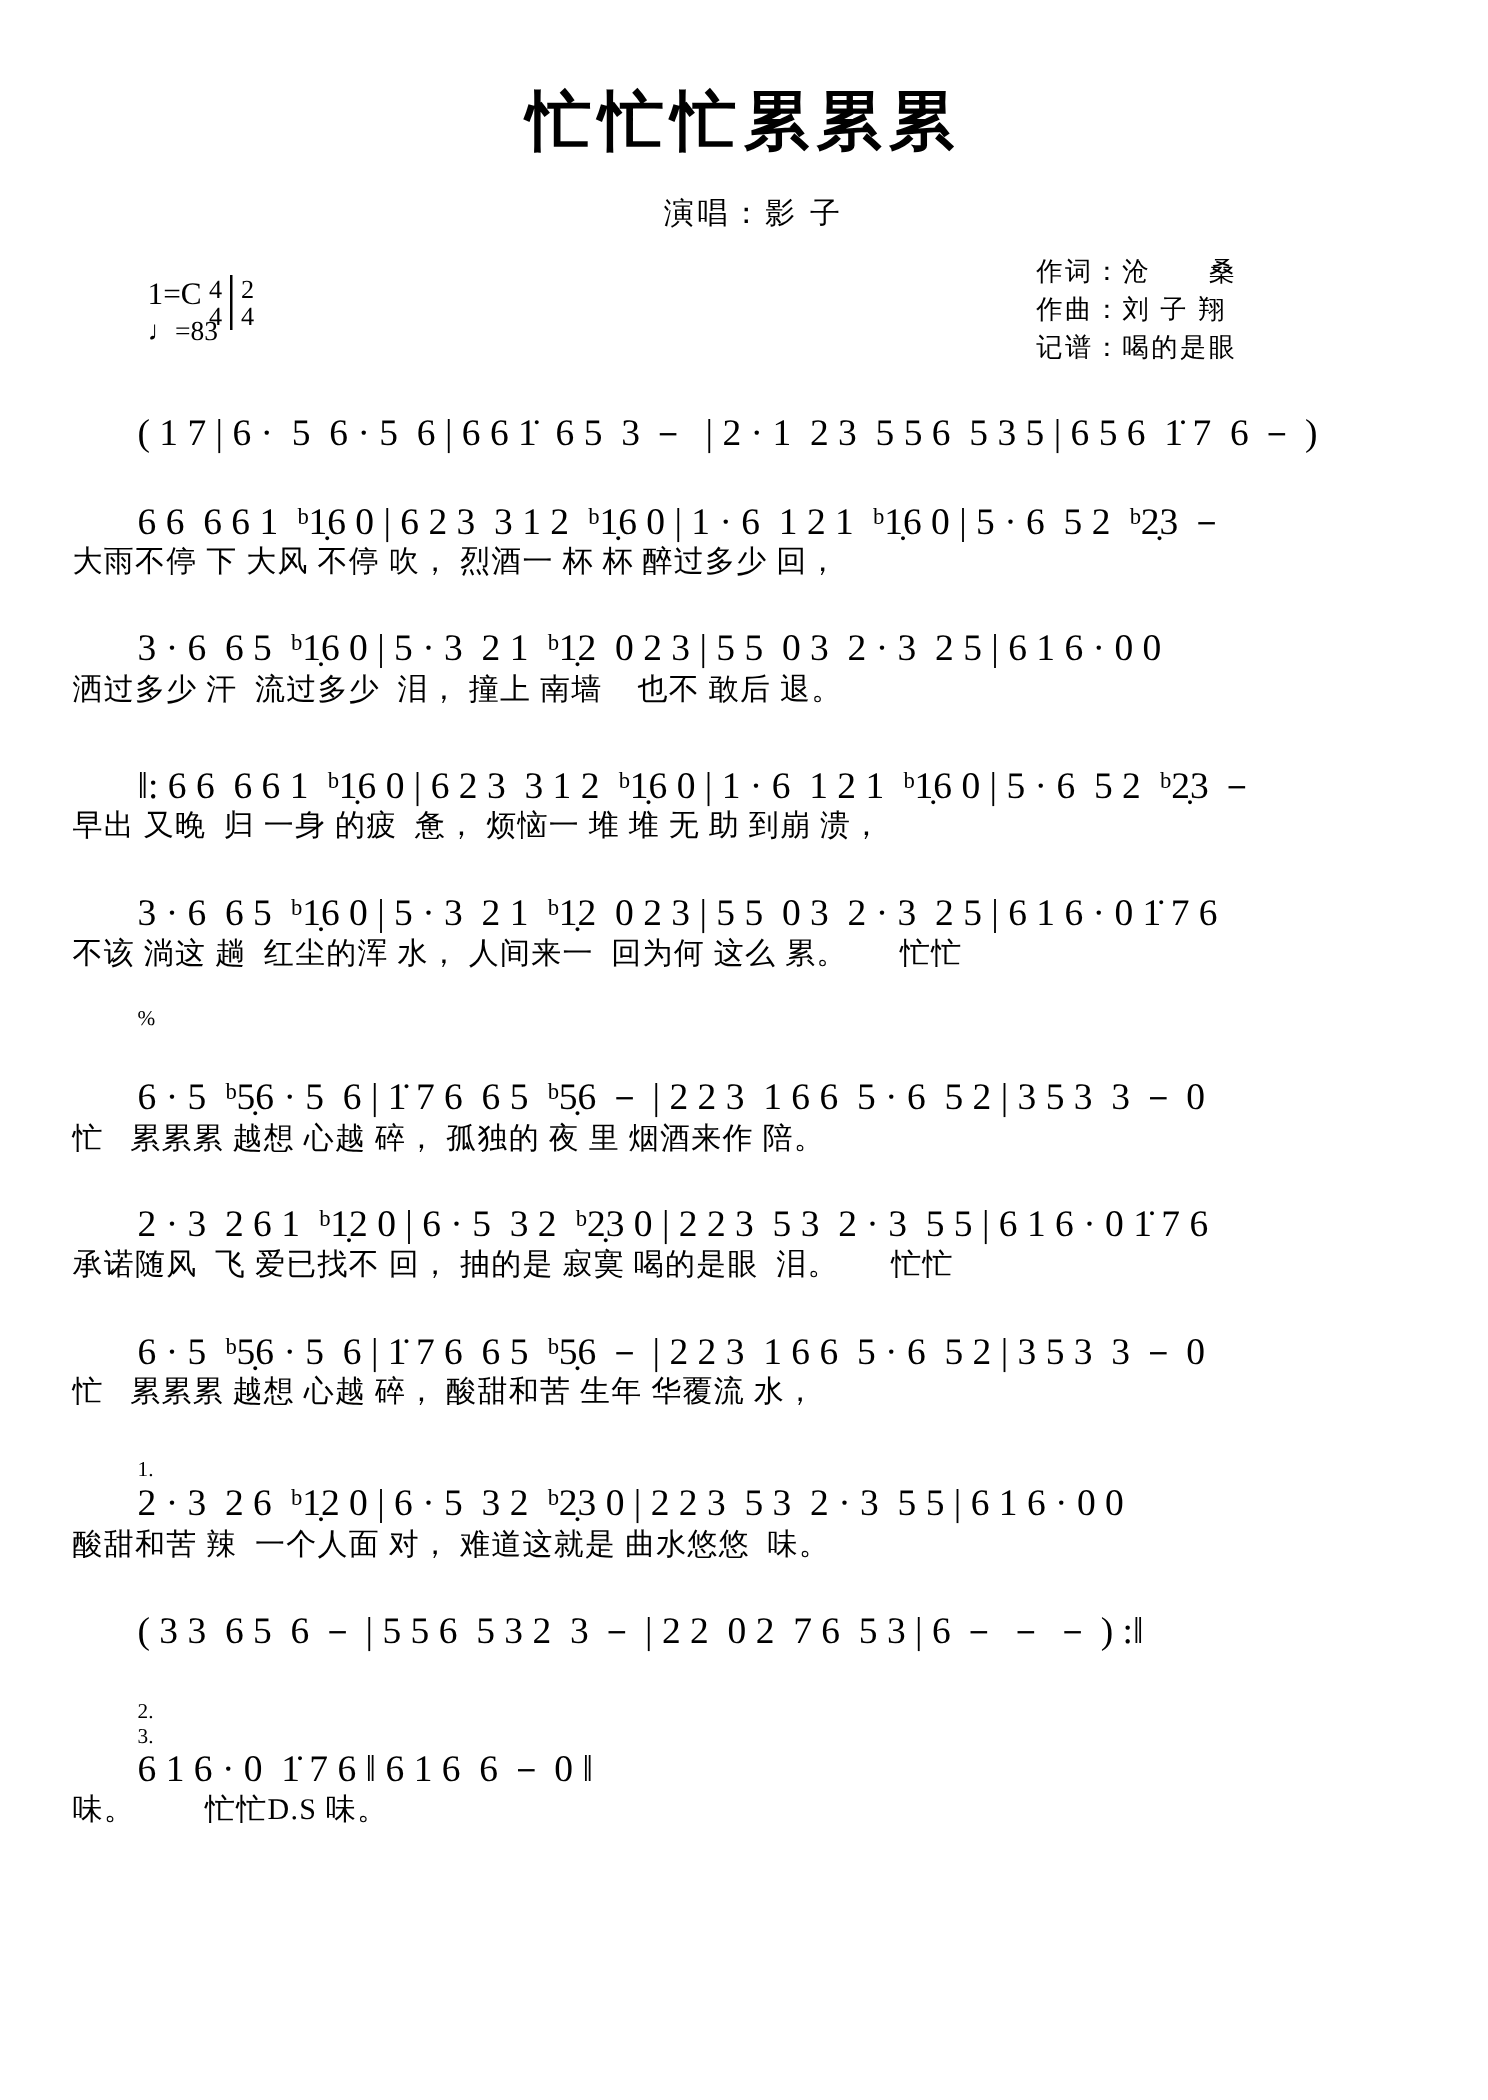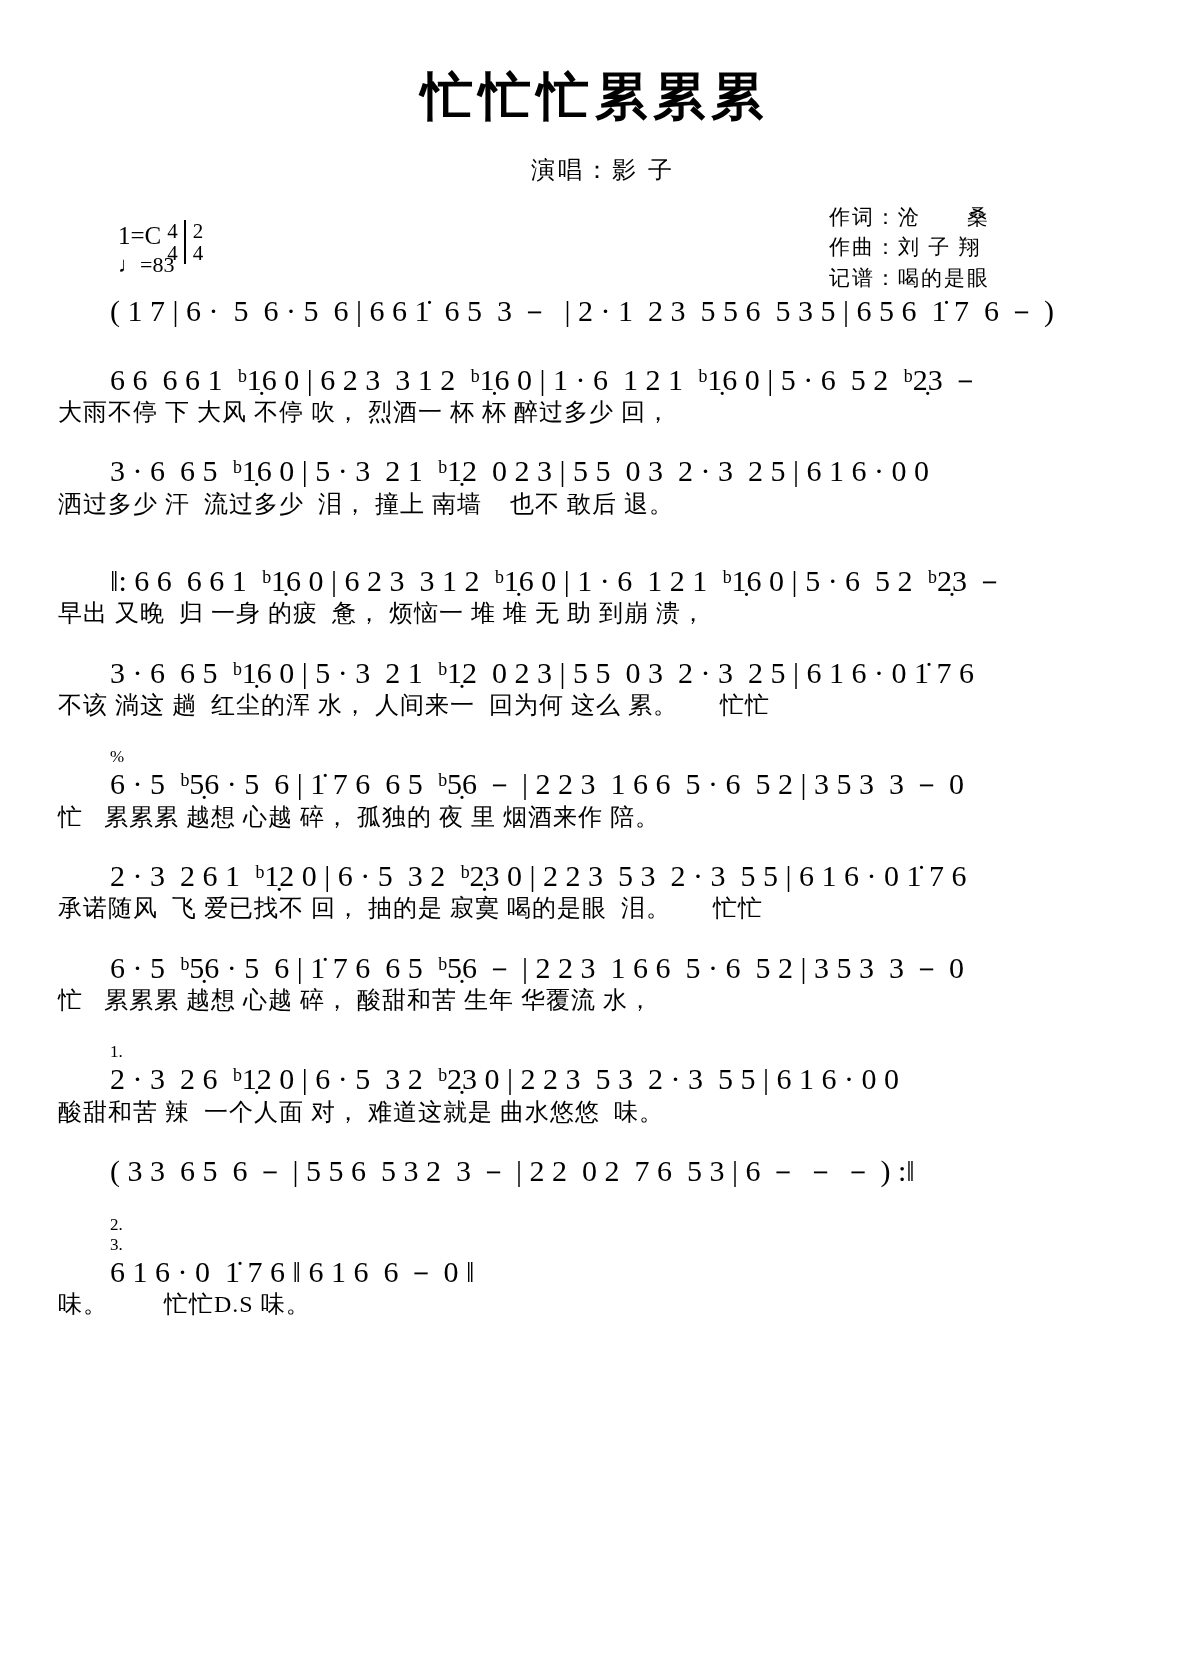--- a/index.html
+++ b/index.html
@@ -85,21 +85,21 @@
     padding-left: 110px;
     line-height: 1.15;
   }
   .lyrics {
     font-size: 24px;
     white-space: pre;
     padding-left: 58px;
     letter-spacing: 1px;
     line-height: 1.3;
   }
-  .sysblock { margin-bottom: 26px; }
+  .sysblock { margin-bottom: 26px; margin-top: 36px; }
   .sysblock.intro { margin-bottom: 34px; }
   .gap-lg { margin-bottom: 44px; }
   .small-mark {
     font-size: 17px;
     padding-left: 110px;
   }
 </style>
 </head>
 <body>
 

